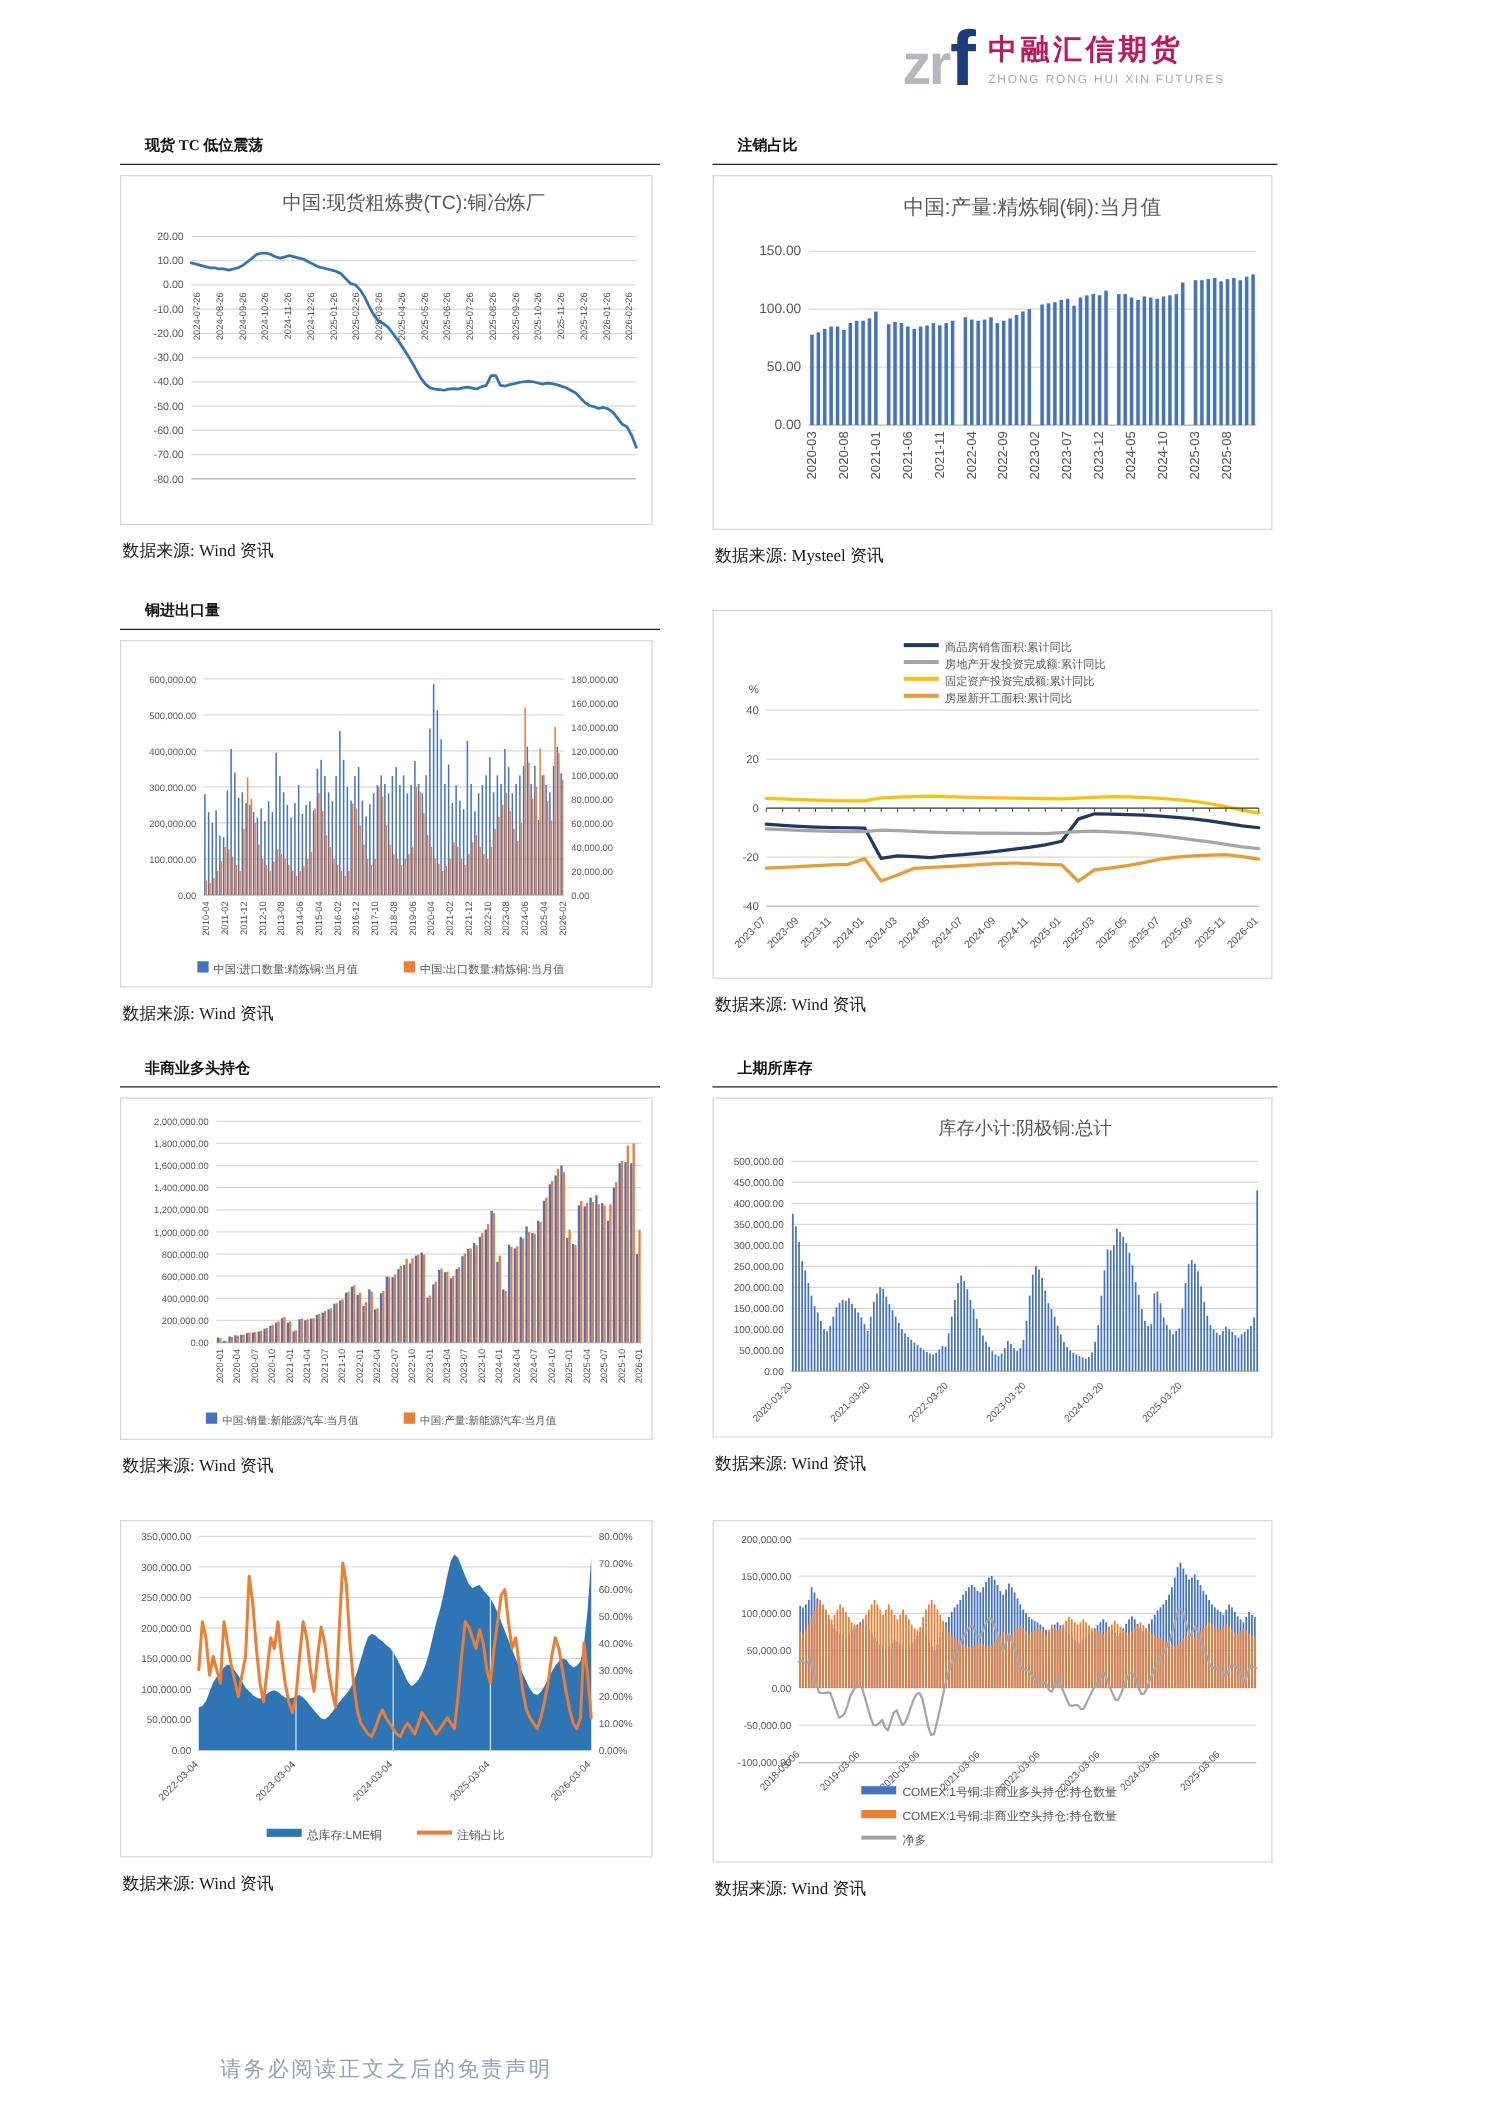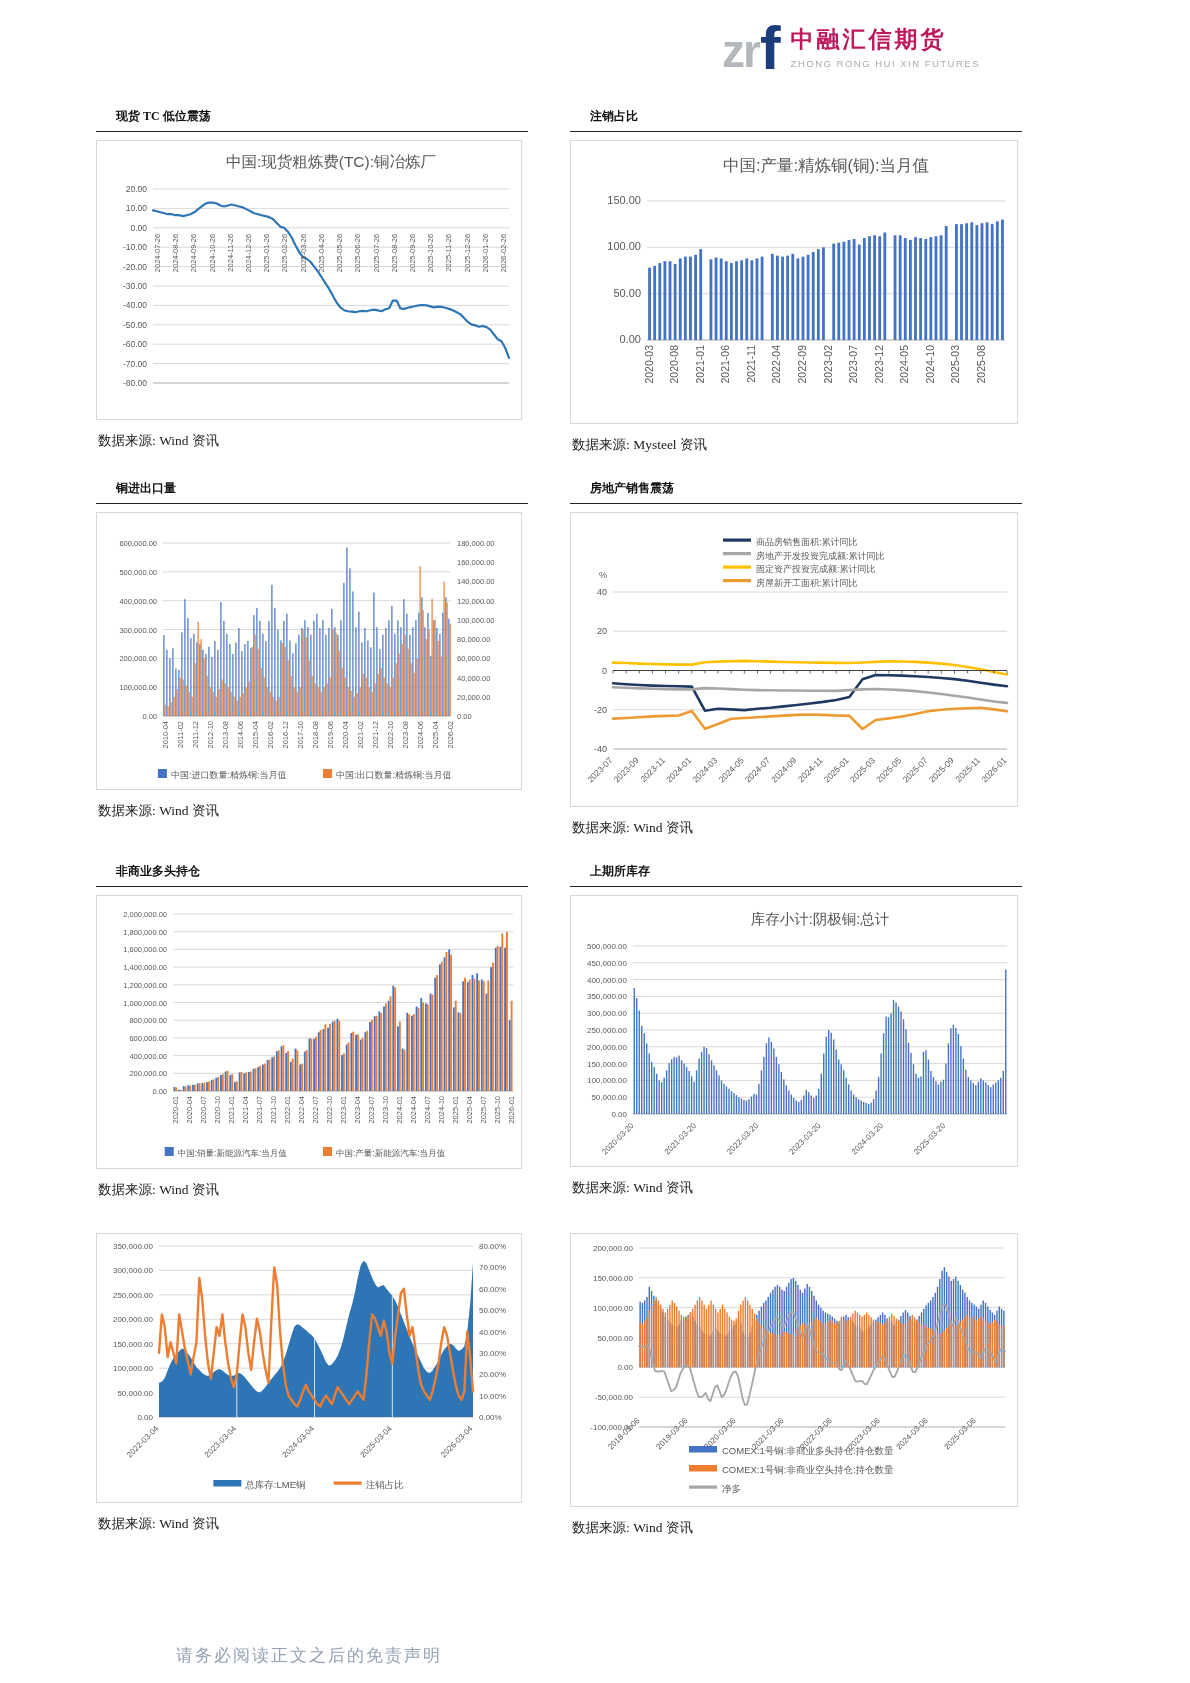--- a/index.html
+++ b/index.html
@@ -442,21 +442,20 @@
             <rect x="60.879999999999995" y="256" width="9" height="9" fill="#4472C4"></rect>
             <text x="73.88" y="265" font-size="9" fill="#595959" text-anchor="start" font-family="&quot;Liberation Sans&quot;,&quot;DejaVu Sans&quot;,sans-serif">中国:进口数量:精炼铜:当月值</text>
             <rect x="226" y="256" width="9" height="9" fill="#ED7D31"></rect>
             <text x="239" y="265" font-size="9" fill="#595959" text-anchor="start" font-family="&quot;Liberation Sans&quot;,&quot;DejaVu Sans&quot;,sans-serif">中国:出口数量:精炼铜:当月值</text>
           </svg>
       </div>
       <p class="source">数据来源: Wind 资讯</p>
     </section>
 
     <section class="sec">
-      <h3 class="sec-title">房地产销售震荡</h3>
       <div class="chart-box">
         <svg viewBox="0 0 446 293" width="446" height="293">
             <line x1="42" y1="79" x2="436" y2="79" stroke="#d9d9d9" stroke-width="1"></line>
             <text x="36" y="82" font-size="9" fill="#595959" text-anchor="end" font-family="&quot;Liberation Sans&quot;,&quot;DejaVu Sans&quot;,sans-serif">40</text>
             <line x1="42" y1="118.25" x2="436" y2="118.25" stroke="#d9d9d9" stroke-width="1"></line>
             <text x="36" y="121.25" font-size="9" fill="#595959" text-anchor="end" font-family="&quot;Liberation Sans&quot;,&quot;DejaVu Sans&quot;,sans-serif">20</text>
             <line x1="42" y1="157.5" x2="436" y2="157.5" stroke="#d9d9d9" stroke-width="1"></line>
             <text x="36" y="160.5" font-size="9" fill="#595959" text-anchor="end" font-family="&quot;Liberation Sans&quot;,&quot;DejaVu Sans&quot;,sans-serif">0</text>
             <line x1="42" y1="196.75" x2="436" y2="196.75" stroke="#d9d9d9" stroke-width="1"></line>
             <text x="36" y="199.75" font-size="9" fill="#595959" text-anchor="end" font-family="&quot;Liberation Sans&quot;,&quot;DejaVu Sans&quot;,sans-serif">-20</text>

